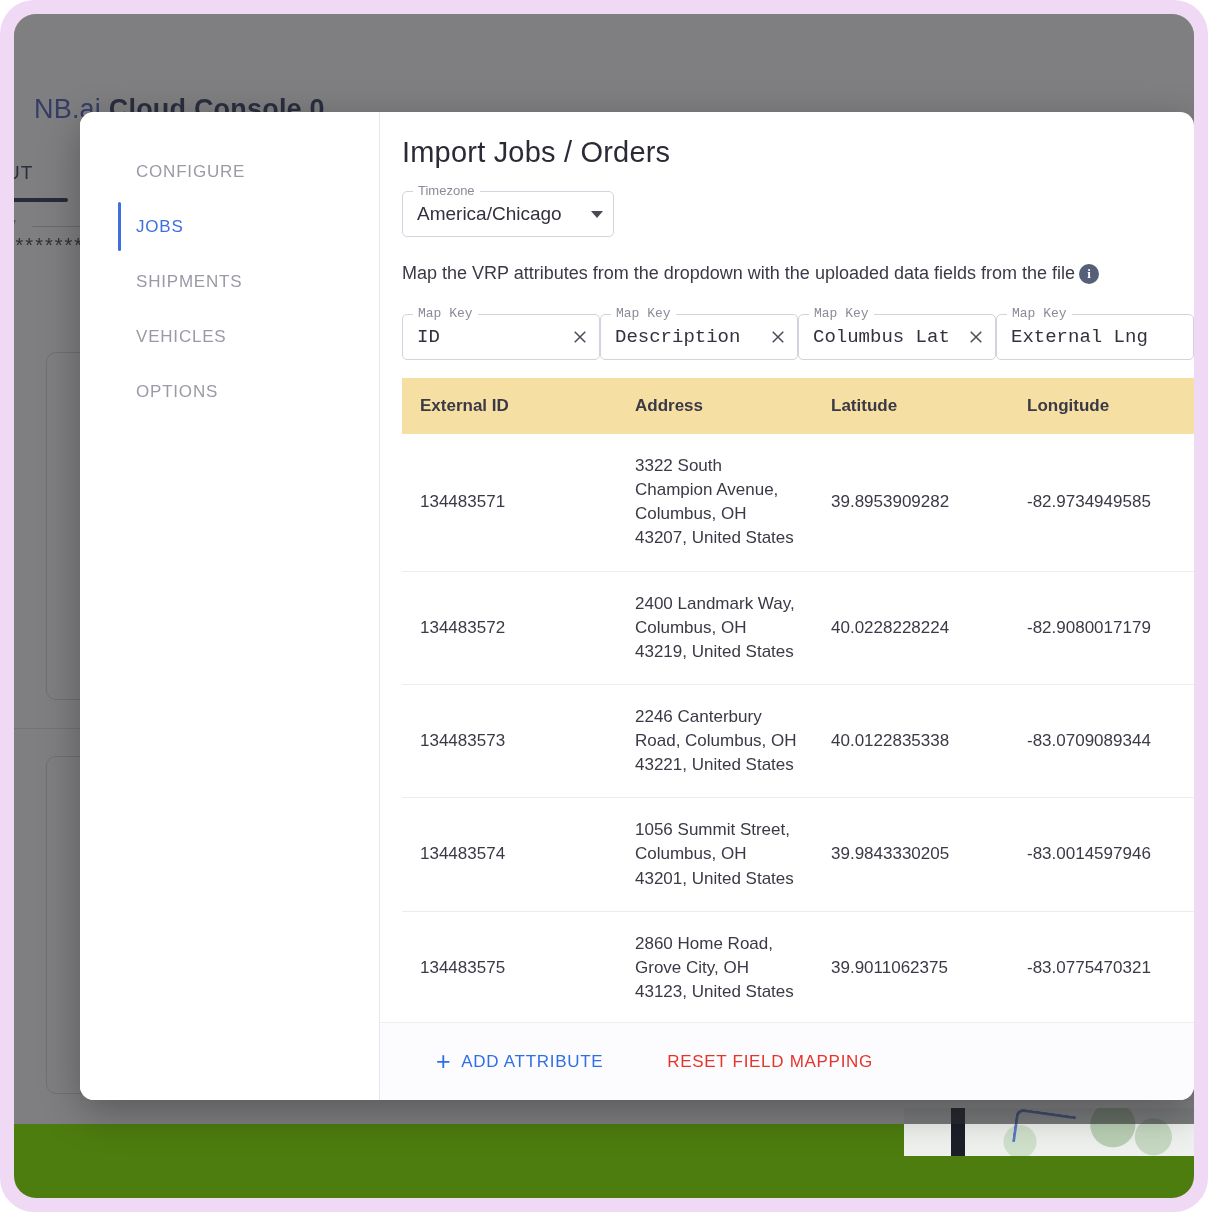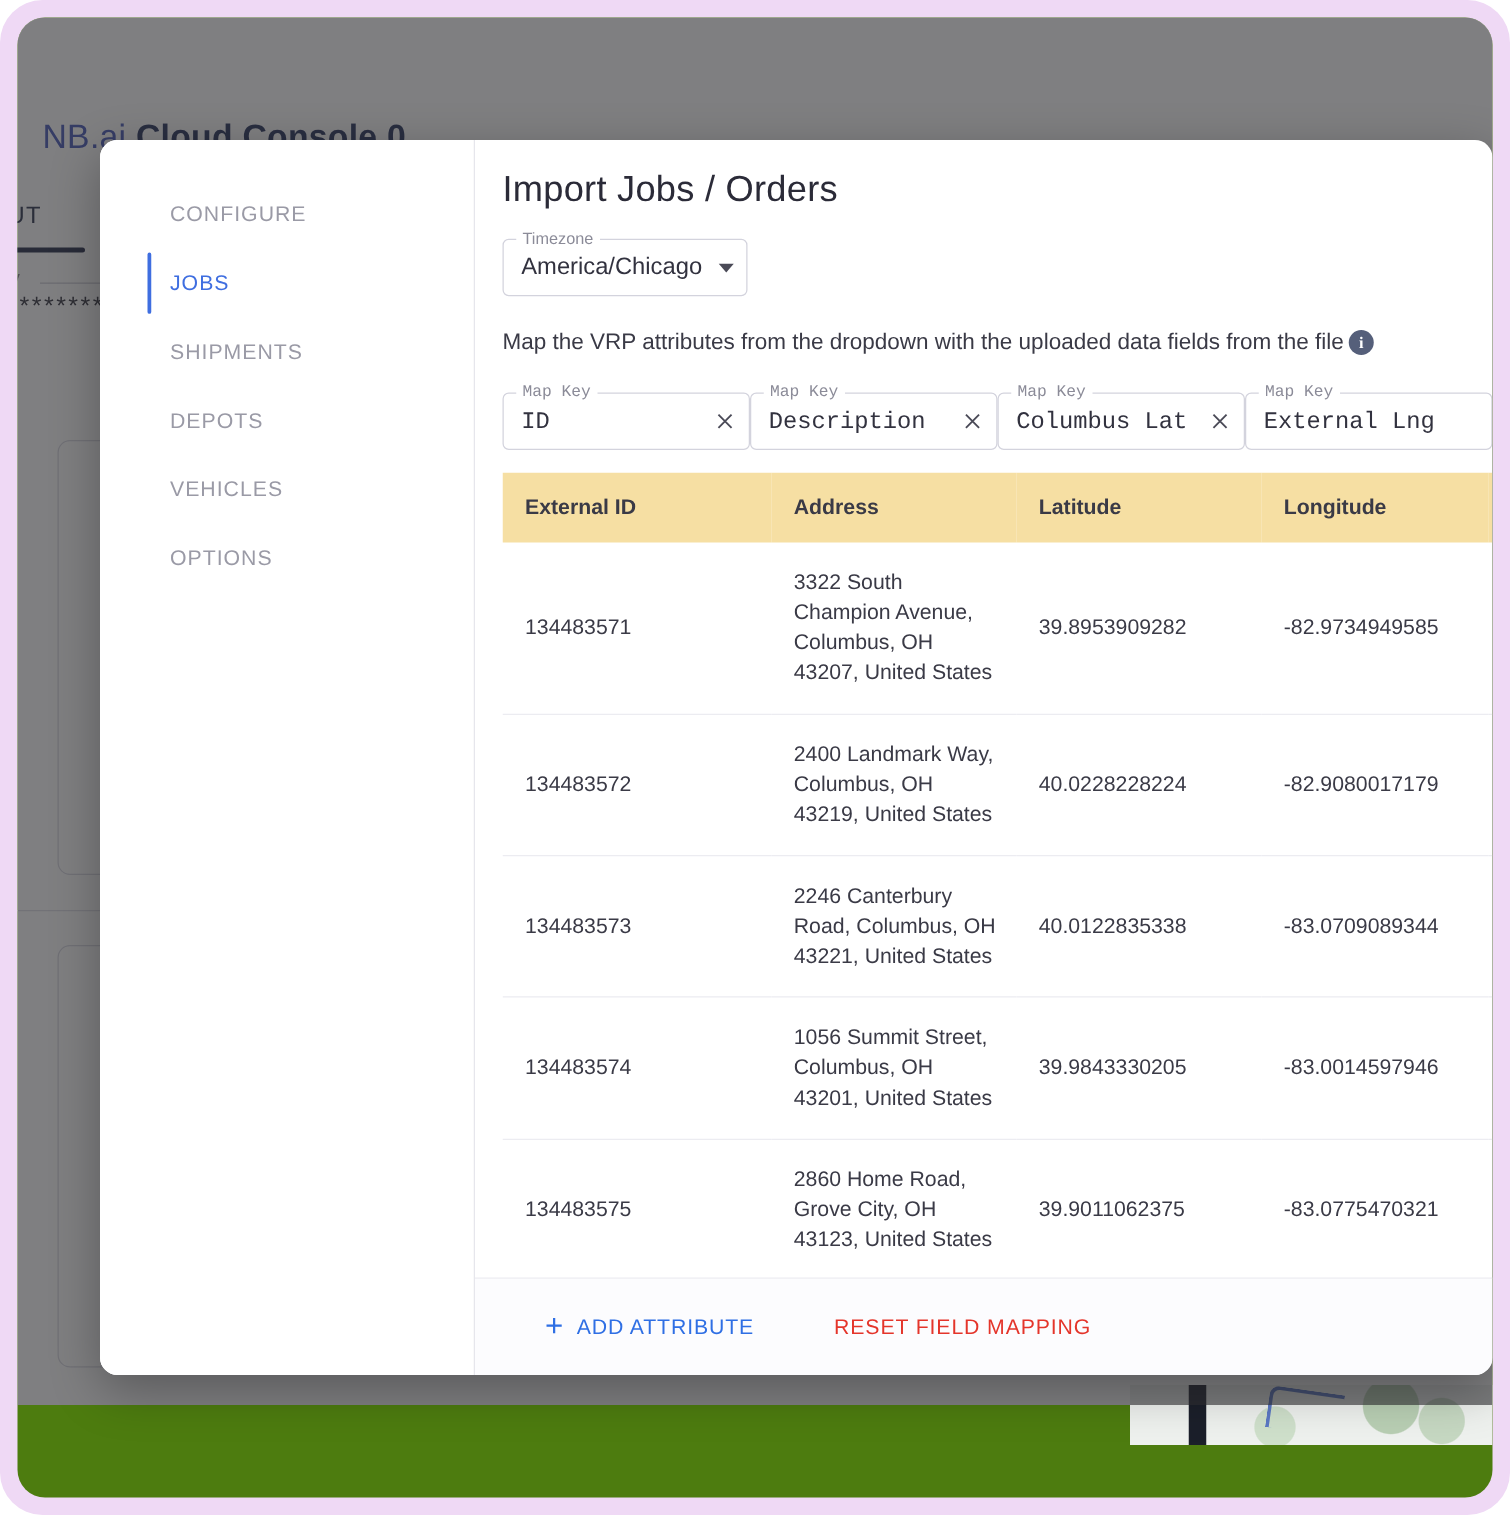--- a/index.html
+++ b/index.html
@@ -191,21 +191,21 @@
   .of .spacer { flex: 1 1 auto; }
   .caret {
     width: 0; height: 0;
     border-left: 6px solid transparent;
     border-right: 6px solid transparent;
     border-top: 7px solid #4a4a57;
     margin-left: 8px;
   }
   .x-icon { width: 18px; height: 18px; flex: 0 0 18px; display:block; }
 
-  #timezone-field { width: 196px; margin-bottom: 26px; }
+  #timezone-field { width: 212px; margin-bottom: 26px; }
 
   #map-desc-row {
     display: flex; align-items: center;
     gap: 4px;
     margin-bottom: 30px;
   }
   #map-desc {
     font-size: 18px; color: #3a3a46;
   }
   .info-icon {
@@ -318,23 +318,20 @@
 
       <nav id="modal-sidebar">
         <div class="nav-item">
           <span>CONFIGURE</span>
         </div>
         <div class="nav-item active">
           <span>JOBS</span>
         </div>
         <div class="nav-item">
           <span>SHIPMENTS</span>
-        </div>
-        <div class="nav-item">
-          <span>DEPOTS</span>
         </div>
         <div class="nav-item">
           <span>VEHICLES</span>
         </div>
         <div class="nav-item">
           <span>OPTIONS</span>
         </div>
       </nav>
 
       <div id="modal-content">

